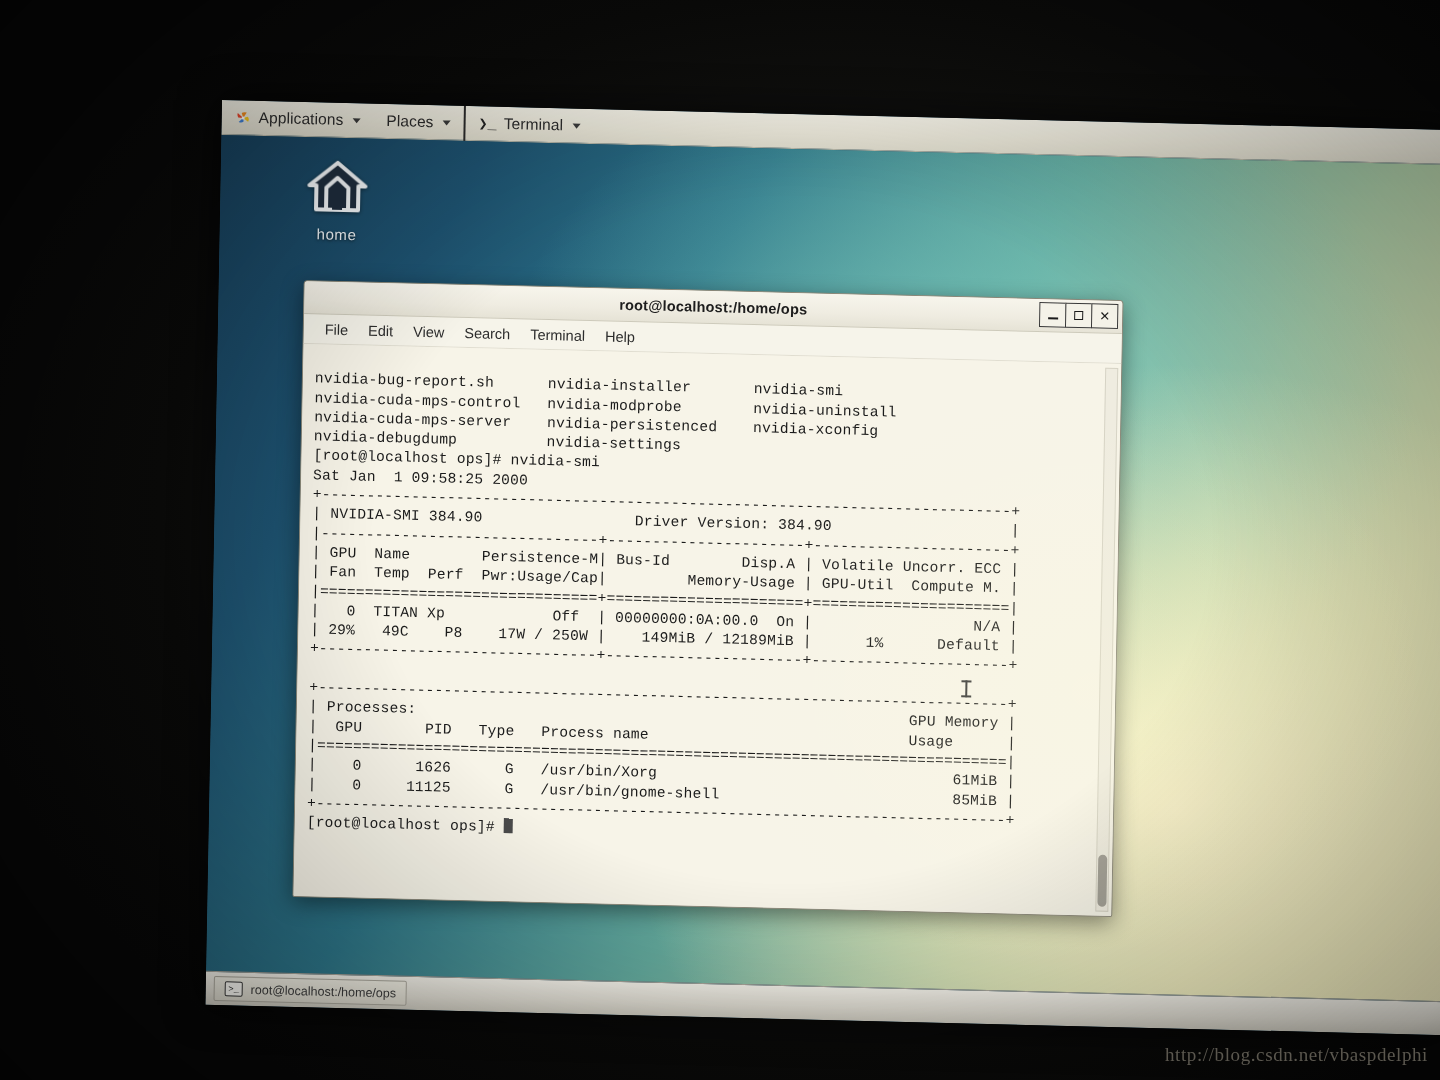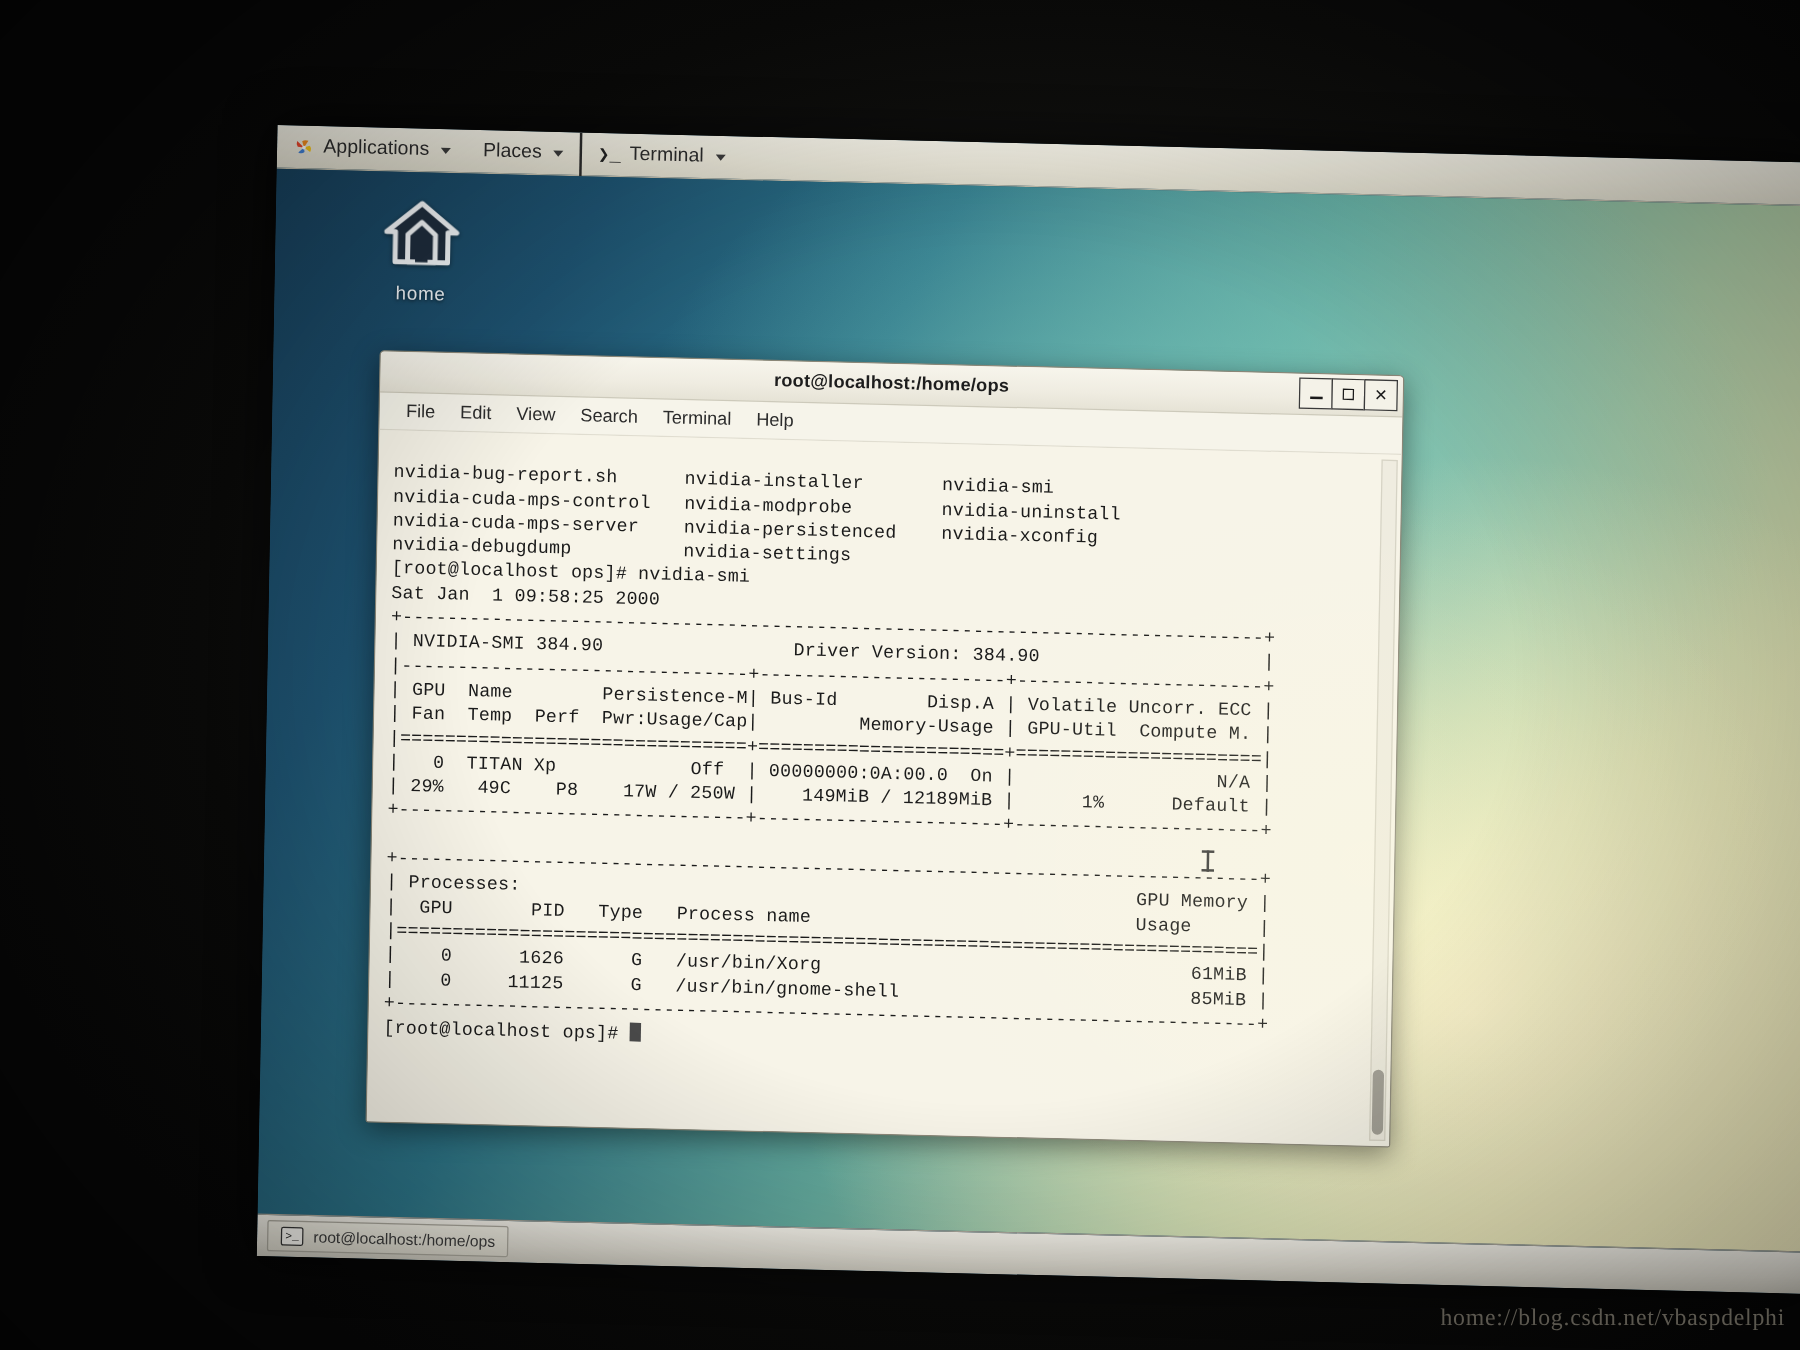--- a/index.html
+++ b/index.html
@@ -283,15 +283,15 @@
           <span>root@localhost:/home/ops</span>
         </div>
       </div>
 
     </div>
   </div>
 
   <div id="bloom"></div>
   <div id="grain"></div>
 
-  <div class="watermark">home://blog.csdn.net/vbaspdelphi</div>
+  <div class="watermark">http://blog.csdn.net/vbaspdelphi</div>
 
 </div>
 
 </body></html>

